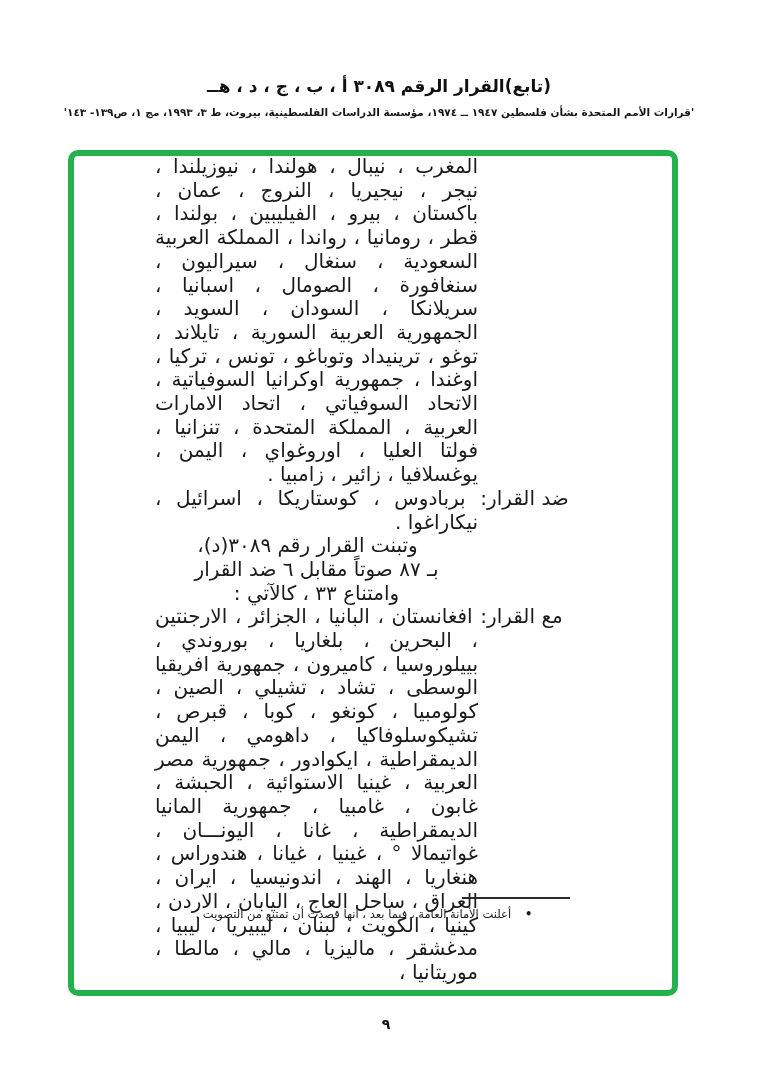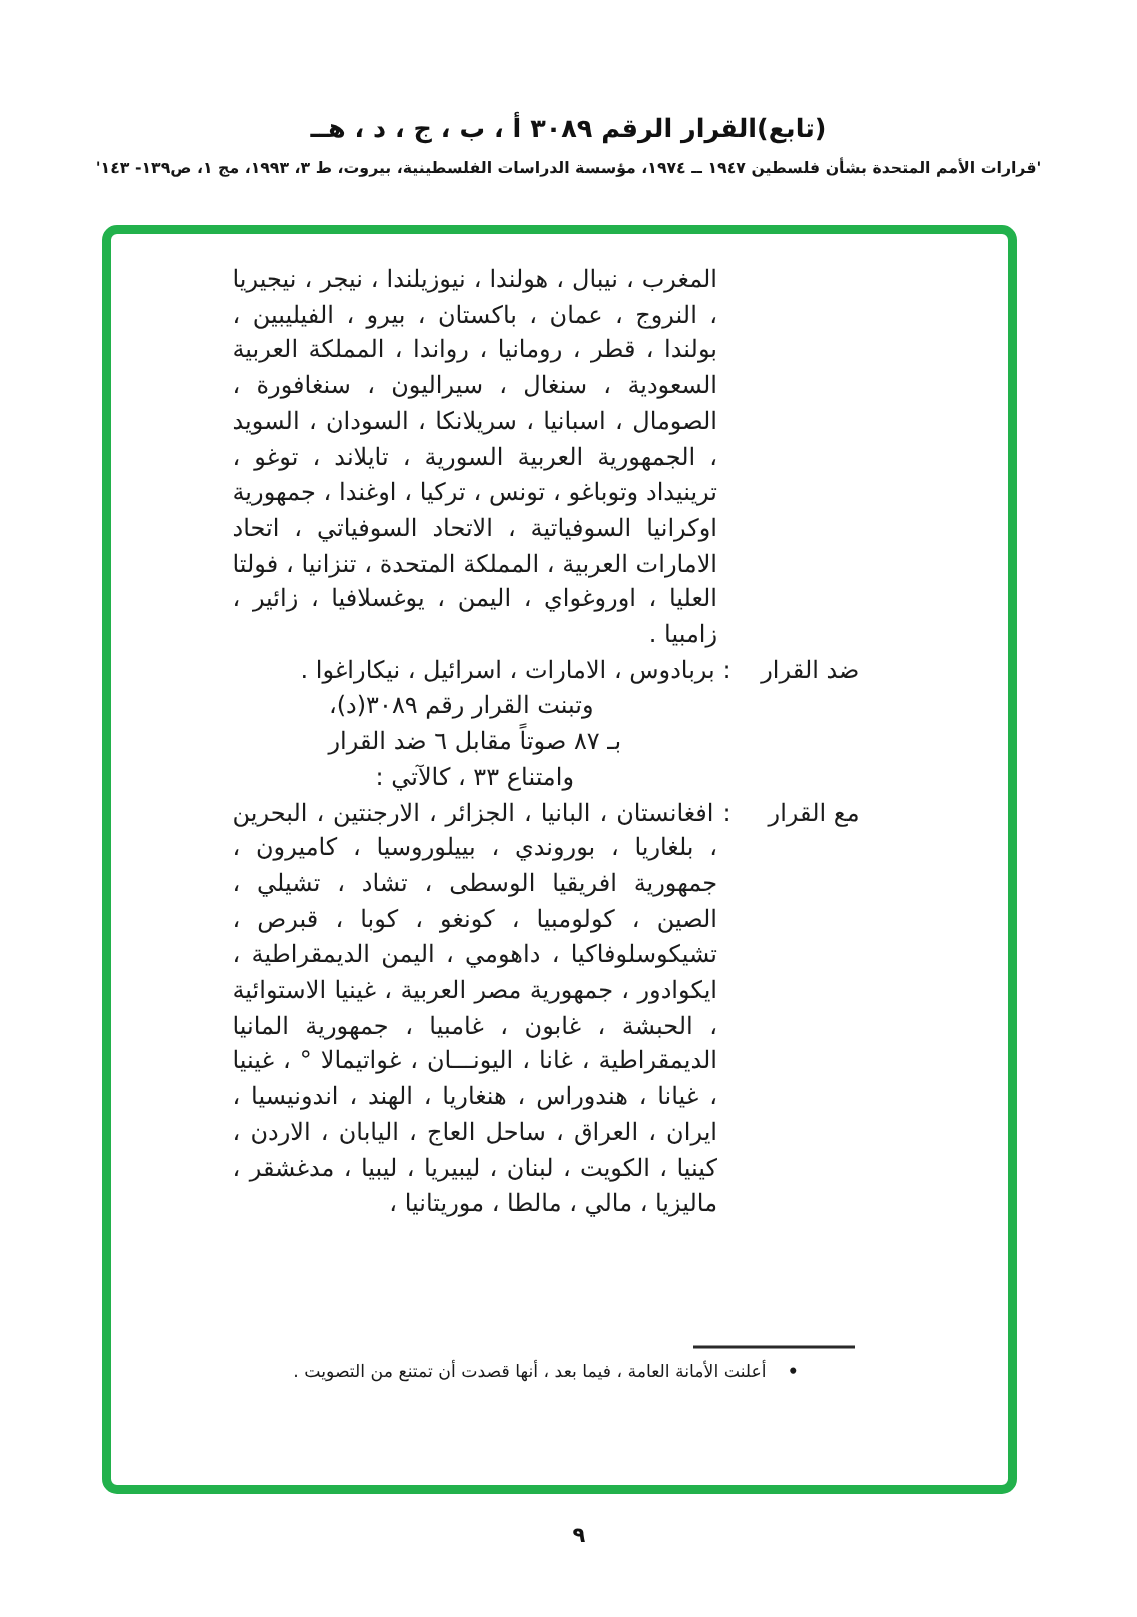--- a/index.html
+++ b/index.html
@@ -41,35 +41,35 @@
     left: 68px; top: 150px;
     width: 610px; height: 846px;
     border: 6px solid #22b14c;
     border-radius: 10px;
     background: transparent;
   }
 
   
   .text-block {
     position: absolute;
-    left: 155px; top: 174px;
+    left: 155px; top: 155px;
     width: 418px;
     direction: rtl;
-    font-size: 16px;
+    font-size: 20px;
     line-height: 23.7px;
     text-align: justify;
     color: #1b1b1b;
   }
   .para-plain { margin-right: 95px; }
   .entry { padding-right: 95px; text-indent: -95px; }
   .lbl {
     display: inline-block;
     width: 86px;
     text-indent: 0;
-    text-align: right;
+    text-align: left;
     white-space: nowrap;
   }
   .para-adoption {
     margin-right: 95px;
     white-space: pre-line;
     text-align: center;
     text-indent: 18px;
   }
 
   
@@ -112,21 +112,21 @@
   <div class="hdr-title" dir="rtl">(تابع)القرار الرقم  ٣٠٨٩ أ ، ب ، ج ، د ، هــ</div>
 
   <div class="hdr-source" dir="rtl">'قرارات الأمم المتحدة بشأن فلسطين ١٩٤٧ ــ ١٩٧٤، مؤسسة الدراسات الفلسطينية، بيروت، ط ٣، ١٩٩٣، مج ١، ص١٣٩- ١٤٣'</div>
 
   <div class="green-box"></div>
 
   <div class="text-block" dir="rtl">
 
     <p class="para-plain">المغرب ، نيبال ، هولندا ، نيوزيلندا ، نيجر ، نيجيريا ، النروج ، عمان ، باكستان ، بيرو ، الفيليبين ، بولندا ، قطر ، رومانيا ، رواندا ، المملكة العربية السعودية ، سنغال ، سيراليون ، سنغافورة ، الصومال ، اسبانيا ، سريلانكا ، السودان ، السويد ، الجمهورية العربية السورية ، تايلاند ، توغو ، ترينيداد وتوباغو ، تونس ، تركيا ، اوغندا ، جمهورية اوكرانيا السوفياتية ، الاتحاد السوفياتي ، اتحاد الامارات العربية ، المملكة المتحدة ، تنزانيا ، فولتا العليا ، اوروغواي ، اليمن ، يوغسلافيا ، زائير ، زامبيا .</p>
 
-    <p class="entry"><span class="lbl">ضد القرار</span><span>:  بربادوس ، الامارات ، اسرائيل ، نيكاراغوا .</span></p>
+    <p class="entry"><span class="lbl">ضد القرار</span><span>:  بربادوس ، كوستاريكا ، اسرائيل ، نيكاراغوا .</span></p>
 
 
     <p class="para-adoption">وتبنت القرار رقم ٣٠٨٩(د)،
 بـ ٨٧ صوتاً مقابل ٦ ضد القرار
 وامتناع ٣٣ ، كالآتي :</p>
 
     <p class="entry"><span class="lbl">مع القرار</span><span>:  افغانستان ، البانيا ، الجزائر ، الارجنتين ، البحرين ، بلغاريا ، بوروندي ، بييلوروسيا ، كاميرون ، جمهورية افريقيا الوسطى ، تشاد ، تشيلي ، الصين ، كولومبيا ، كونغو ، كوبا ، قبرص ، تشيكوسلوفاكيا ، داهومي ، اليمن الديمقراطية ، ايكوادور ، جمهورية مصر العربية ، غينيا الاستوائية ، الحبشة ، غابون ، غامبيا ، جمهورية المانيا الديمقراطية ، غانا ، اليونـــان ، غواتيمالا ° ، غينيا ، غيانا ، هندوراس ، هنغاريا ، الهند ، اندونيسيا ، ايران ، العراق ، ساحل العاج ، اليابان ، الاردن ، كينيا ، الكويت ، لبنان ، ليبيريا ، ليبيا ، مدغشقر ، ماليزيا ، مالي ، مالطا ، موريتانيا ،</span></p>
 
   </div>
 

